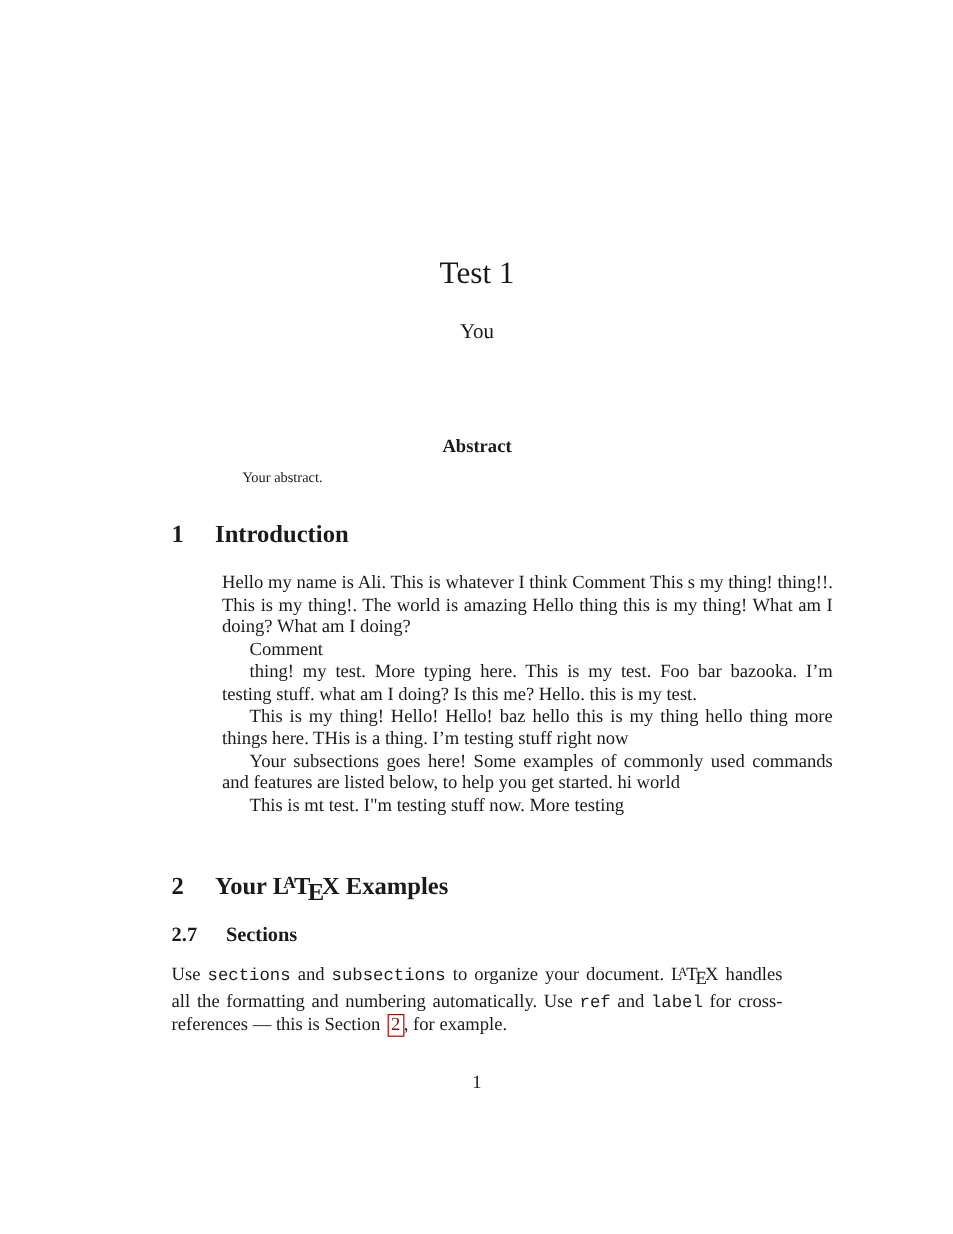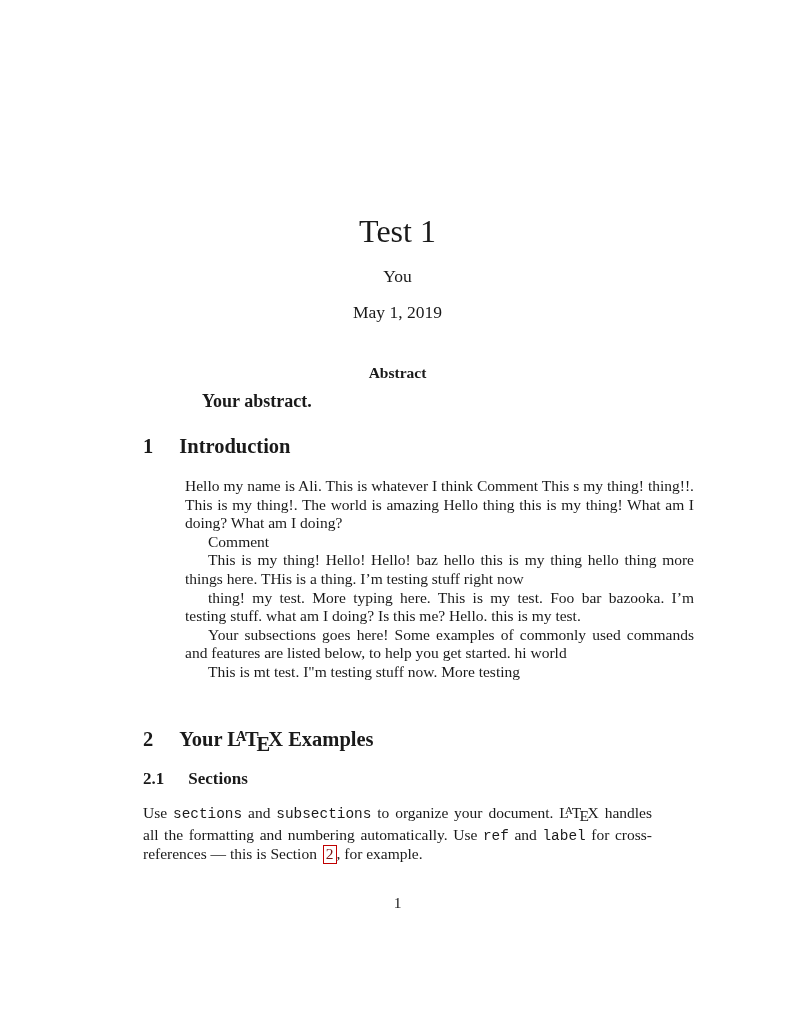--- a/index.html
+++ b/index.html
@@ -14,40 +14,39 @@
   .page {
     position: absolute;
     left: 143px;
     top: 0;
     width: 509px;
     height: 1028px;
   }
   .centered { text-align: center; width: 100%; }
   .doc-title {
     position: absolute; top: 213px;
-    font-size: 32px; font-weight: normal; line-height: 1.15;
+    font-size: 26px; font-weight: normal; line-height: 1.15;
   }
   .doc-author {
     position: absolute; top: 266px;
     font-size: 17.5px; font-weight: normal;
   }
   .doc-date {
     position: absolute; top: 302px;
     font-size: 17.5px; font-weight: normal;
   }
   .abstract-heading {
     position: absolute; top: 364px;
     font-size: 15.5px; font-weight: bold;
   }
   .abstract-body {
     position: absolute; top: 391px;
     left: 36px; right: 36px;
-    font-size: 18px;
+    font-size: 12px;
     text-indent: 23px;
-    font-weight: bold;
   }
   .section-heading {
     position: absolute;
     font-size: 20.5px; font-weight: bold; line-height: 1.2;
   }
   .section-heading .sec-num { margin-right: 26px; }
   #sec1 { top: 434px; }
   #sec2 { top: 727px; }
   .subsection-heading {
     position: absolute; top: 769px;
@@ -104,44 +103,43 @@
     font-size: 15.5px;
   }
 </style>
 </head>
 <body>
 
 <div class="page">
 
   <div class="doc-title centered">Test 1</div>
   <div class="doc-author centered">You</div>
-  <div class="doc-date centered">May 1, 2019</div>
 
   <div class="abstract-heading centered">Abstract</div>
   <div class="abstract-body">Your abstract.</div>
 
   <div class="section-heading" id="sec1">
     <span class="sec-num">1</span><span>Introduction</span>
   </div>
 
   <div class="body-block" id="intro-paragraphs">
     <p><span>Hello my name is Ali. This is whatever I think Comment This s my thing! thing!!. This is my thing!. The world is amazing Hello thing this is my thing! What am I doing? What am I doing?</span></p>
     <p class="indent"><span>Comment</span></p>
+    <p class="indent"><span>thing! my test. More typing here. This is my test. Foo bar bazooka. I’m testing stuff. what am I doing? Is this me? Hello. this is my test.</span></p>
     <p class="indent"><span>This is my thing! Hello! Hello! baz hello this is my thing hello thing more things here. THis is a thing. I’m testing stuff right now</span></p>
-    <p class="indent"><span>thing! my test. More typing here. This is my test. Foo bar bazooka. I’m testing stuff. what am I doing? Is this me? Hello. this is my test.</span></p>
     <p class="indent"><span>Your subsections goes here! Some examples of commonly used commands and features are listed below, to help you get started. hi world</span></p>
     <p class="indent"><span>This is mt test. I"m testing stuff now. More testing</span></p>
   </div>
 
   <div class="section-heading" id="sec2">
     <span class="sec-num">2</span><span><span>Your </span><span class="latex-logo"><span class="lx-l">L</span><span class="lx-a">A</span><span class="lx-t">T</span><span class="lx-e">E</span><span class="lx-x">X</span></span><span> Examples</span></span>
   </div>
 
   <div class="subsection-heading">
-    <span class="sec-num">2.1</span><span>Sections</span>
+    <span class="sec-num">2.7</span><span>Sections</span>
   </div>
 
   <div class="body-block" id="sections-paragraphs">
     <p><span>Use </span><span class="tt">sections</span><span> and </span><span class="tt">subsections</span><span> to organize your document. </span><span class="latex-logo"><span class="lx-l">L</span><span class="lx-a">A</span><span class="lx-t">T</span><span class="lx-e">E</span><span class="lx-x">X</span></span><span> handles all the formatting and numbering automatically. Use </span><span class="tt">ref</span><span> and </span><span class="tt">label</span><span> for cross-references — this is Section </span><span class="hbox hbox-ref">2</span><span>, for example.</span></p>
   </div>
 
   <div class="page-number centered">1</div>
 
 </div>
 

